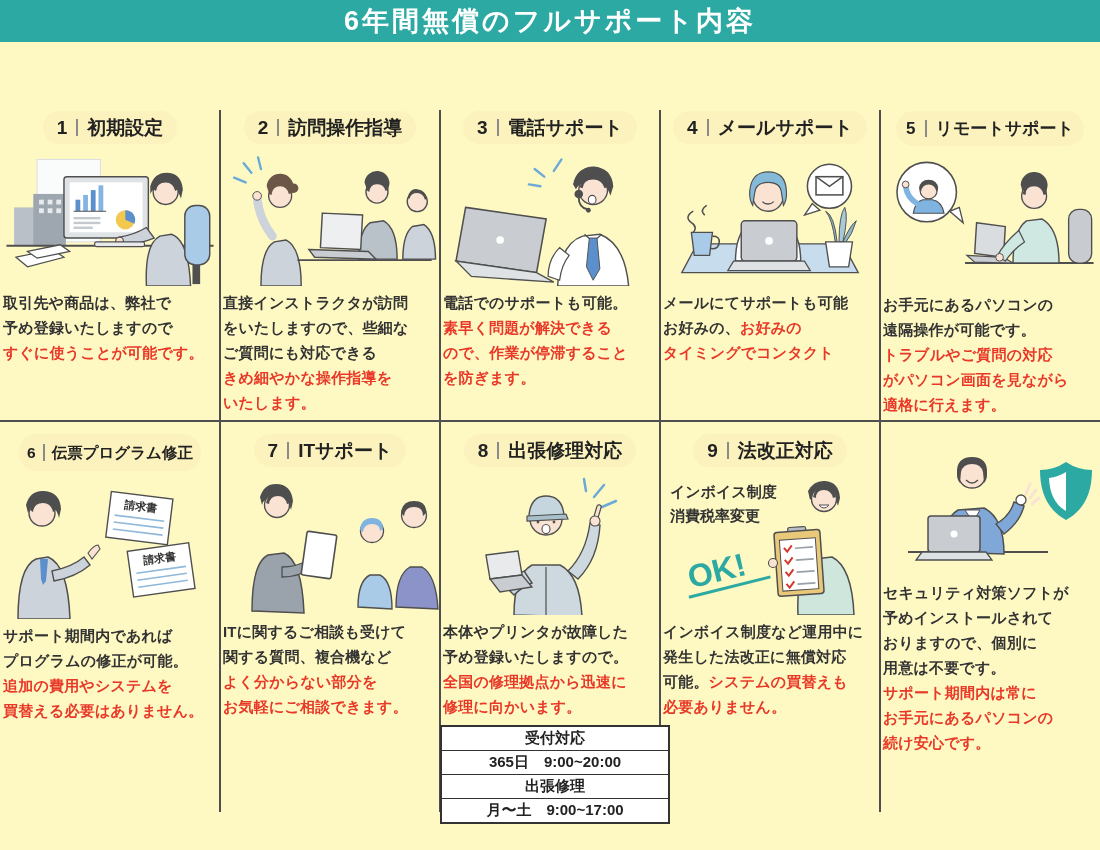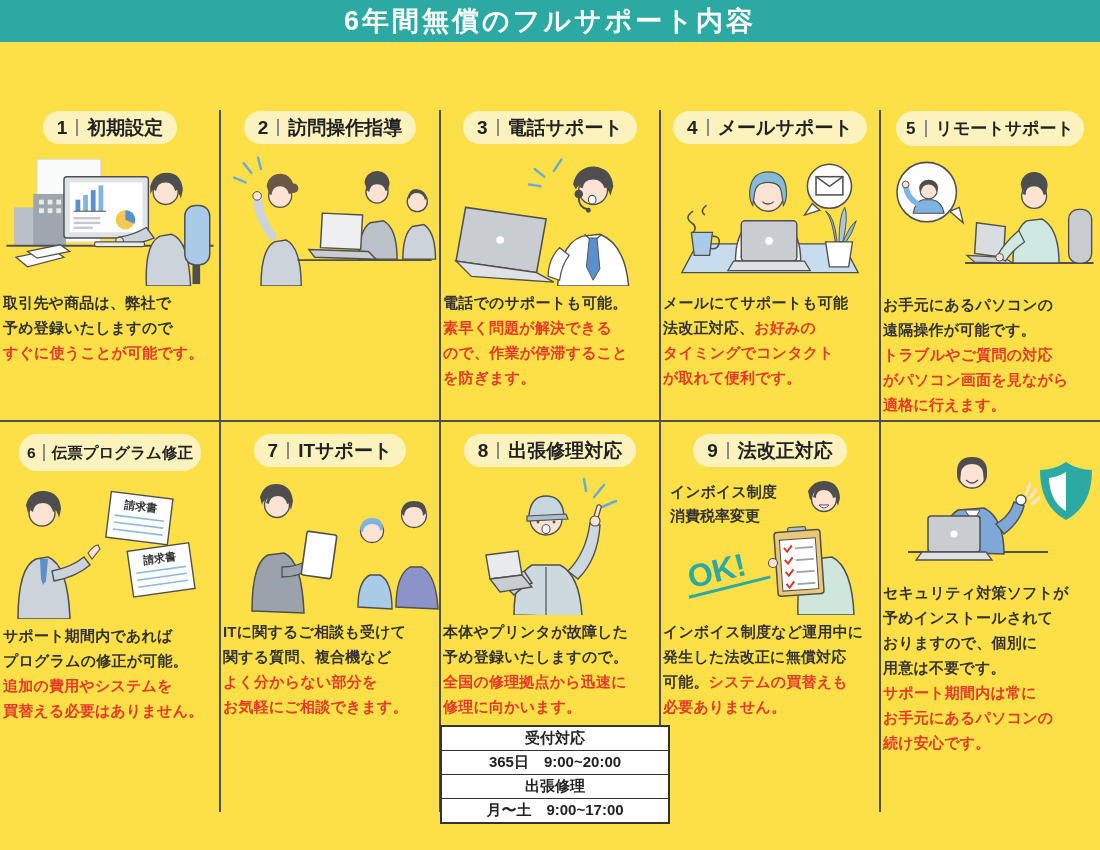--- a/index.html
+++ b/index.html
@@ -1,18 +1,18 @@
 <!DOCTYPE html>
 <html><head>
 <meta charset="utf-8">
 <style>
   *{box-sizing:border-box;margin:0;padding:0}
   html,body{width:1100px;height:850px;background:#ffffff;
     font-family:"Liberation Sans","DejaVu Sans",sans-serif;color:#333}
-  #page{position:relative;width:1100px;height:850px;overflow:hidden;background:#fde047}
+  #page{position:relative;width:1100px;height:850px;overflow:hidden;background:#fef9c3}
 
   .header{position:absolute;left:0;top:0;width:1100px;height:42px;background:#2CA9A2;
     display:flex;align-items:center;justify-content:center}
   .header h1{color:#fff;font-size:27px;font-weight:bold;letter-spacing:3px}
 
   .vline{position:absolute;top:110px;width:2px;height:702px;background:#4f4f4f}
   .hline{position:absolute;left:0;top:420px;width:1100px;height:2px;background:#4f4f4f}
 
   .cell{position:absolute;width:220px}
   .row1{top:105px;height:315px}
@@ -135,20 +135,27 @@
         <path d="M148 46 q2 -11 12 -10 q9 0 11 9 l-3 2 q-2 -7 -8 -7 q-8 -1 -9 8 z" fill="#4E4E4E"></path>
         <path d="M140 118 q0 -30 12 -38 l14 -2 q14 8 14 40 z" fill="#B9C1C9" stroke="#4f4f4f" stroke-width="1.5"></path>
         <circle cx="201" cy="58" r="10.5" fill="#FAE3D3" stroke="#4f4f4f" stroke-width="1.4"></circle>
         <path d="M191 54 q2 -10 10 -9 q9 1 10 10 l-2 1 q-2 -7 -8 -7 q-7 0 -8 6 z" fill="#4E4E4E"></path>
         <path d="M186 118 q0 -26 10 -34 l12 -2 q12 8 12 36 z" fill="#CDD3DA" stroke="#4f4f4f" stroke-width="1.5"></path>
         <path d="M102 70 L144 72 L142 108 L100 106 Z" fill="#EDEFF1" stroke="#4f4f4f" stroke-width="1.5"></path>
         <polygon points="88,108 150,110 158,118 94,116" fill="#C9CDD1" stroke="#4f4f4f" stroke-width="1.5"></polygon>
         <line x1="76" y1="119" x2="216" y2="119" stroke="#4f4f4f" stroke-width="2"></line>
       </svg>
     </div>
+    <div class="desc">
+      <div class="ln"><span class="b">直接インストラクタが訪問</span><span class="r"></span></div>
+      <div class="ln"><span class="b">をいたしますので、些細な</span><span class="r"></span></div>
+      <div class="ln"><span class="b">ご質問にも対応できる</span><span class="r"></span></div>
+      <div class="ln"><span class="b"></span><span class="r">きめ細やかな操作指導を</span></div>
+      <div class="ln"><span class="b"></span><span class="r">いたします。</span></div>
+    </div>
   </section>
 
   <section class="cell row1" style="left:440px">
     <div class="badge">
       <span>3</span>
       <span class="sep"></span>
       <span>電話サポート</span>
     </div>
     <div class="art">
       <svg viewBox="0 0 220 146" width="220" height="140">
@@ -207,23 +214,22 @@
         <circle cx="109" cy="99" r="4" fill="#fff"></circle>
         <polygon points="72,120 146,120 152,130 66,130" fill="#DFE2E5" stroke="#4f4f4f" stroke-width="1.3"></polygon>
         <circle cx="172" cy="42" r="23" fill="#fff" stroke="#4f4f4f" stroke-width="1.6"></circle>
         <path d="M154 60 l-8 12 l16 -5 z" fill="#fff" stroke="#4f4f4f" stroke-width="1.4"></path>
         <rect x="158" y="32" width="28" height="19" fill="#fff" stroke="#4f4f4f" stroke-width="1.6"></rect>
         <path d="M158 32 l14 10 l14 -10" fill="none" stroke="#4f4f4f" stroke-width="1.6"></path>
       </svg>
     </div>
     <div class="desc">
       <div class="ln"><span class="b">メールにてサポートも可能</span><span class="r"></span></div>
-      <div class="ln"><span class="b">法改正対応、</span><span class="r">お好みの</span></div>
+      <div class="ln"><span class="b">お好みの、</span><span class="r">お好みの</span></div>
       <div class="ln"><span class="b"></span><span class="r">タイミングでコンタクト</span></div>
-      <div class="ln"><span class="b"></span><span class="r">が取れて便利です。</span></div>
     </div>
   </section>
 
   <section class="cell row1" style="left:880px">
     <div class="badge md">
       <span>5</span>
       <span class="sep"></span>
       <span>リモートサポート</span>
     </div>
     <div class="art">

